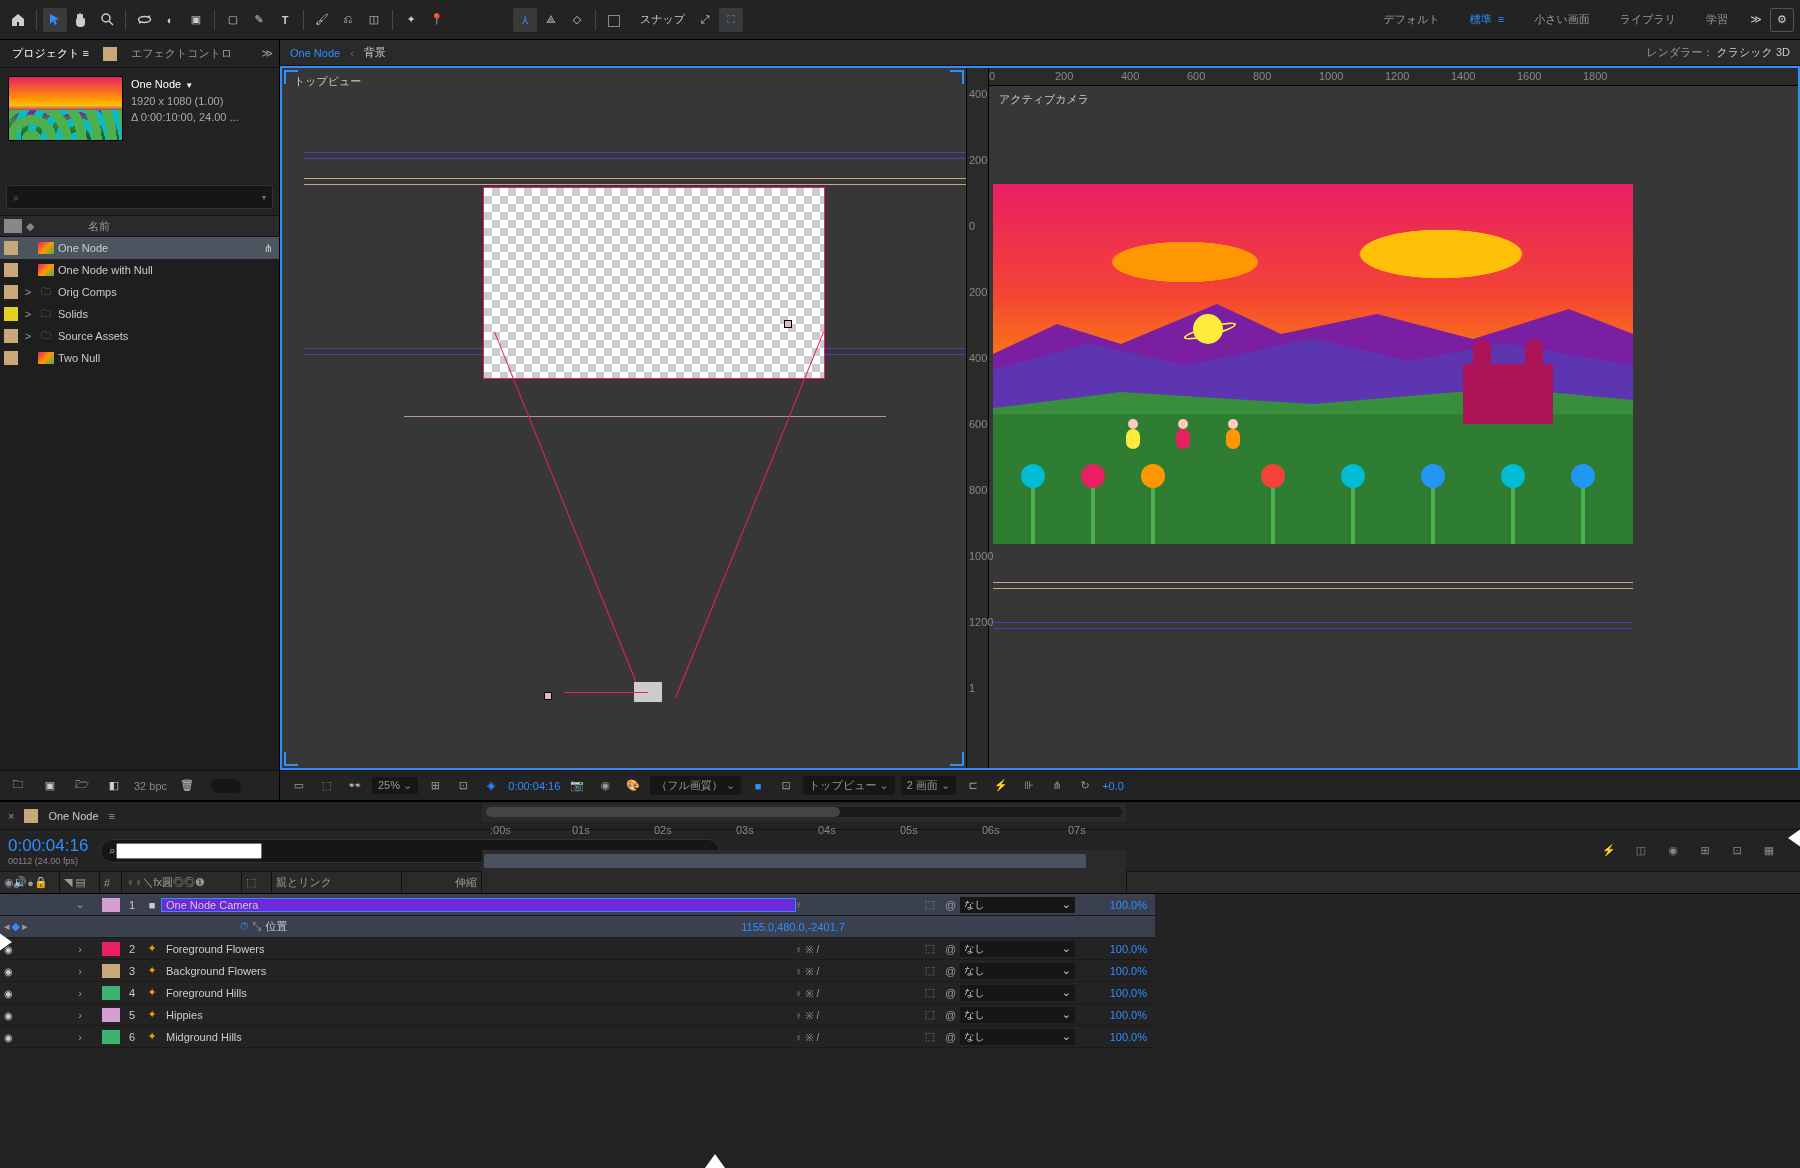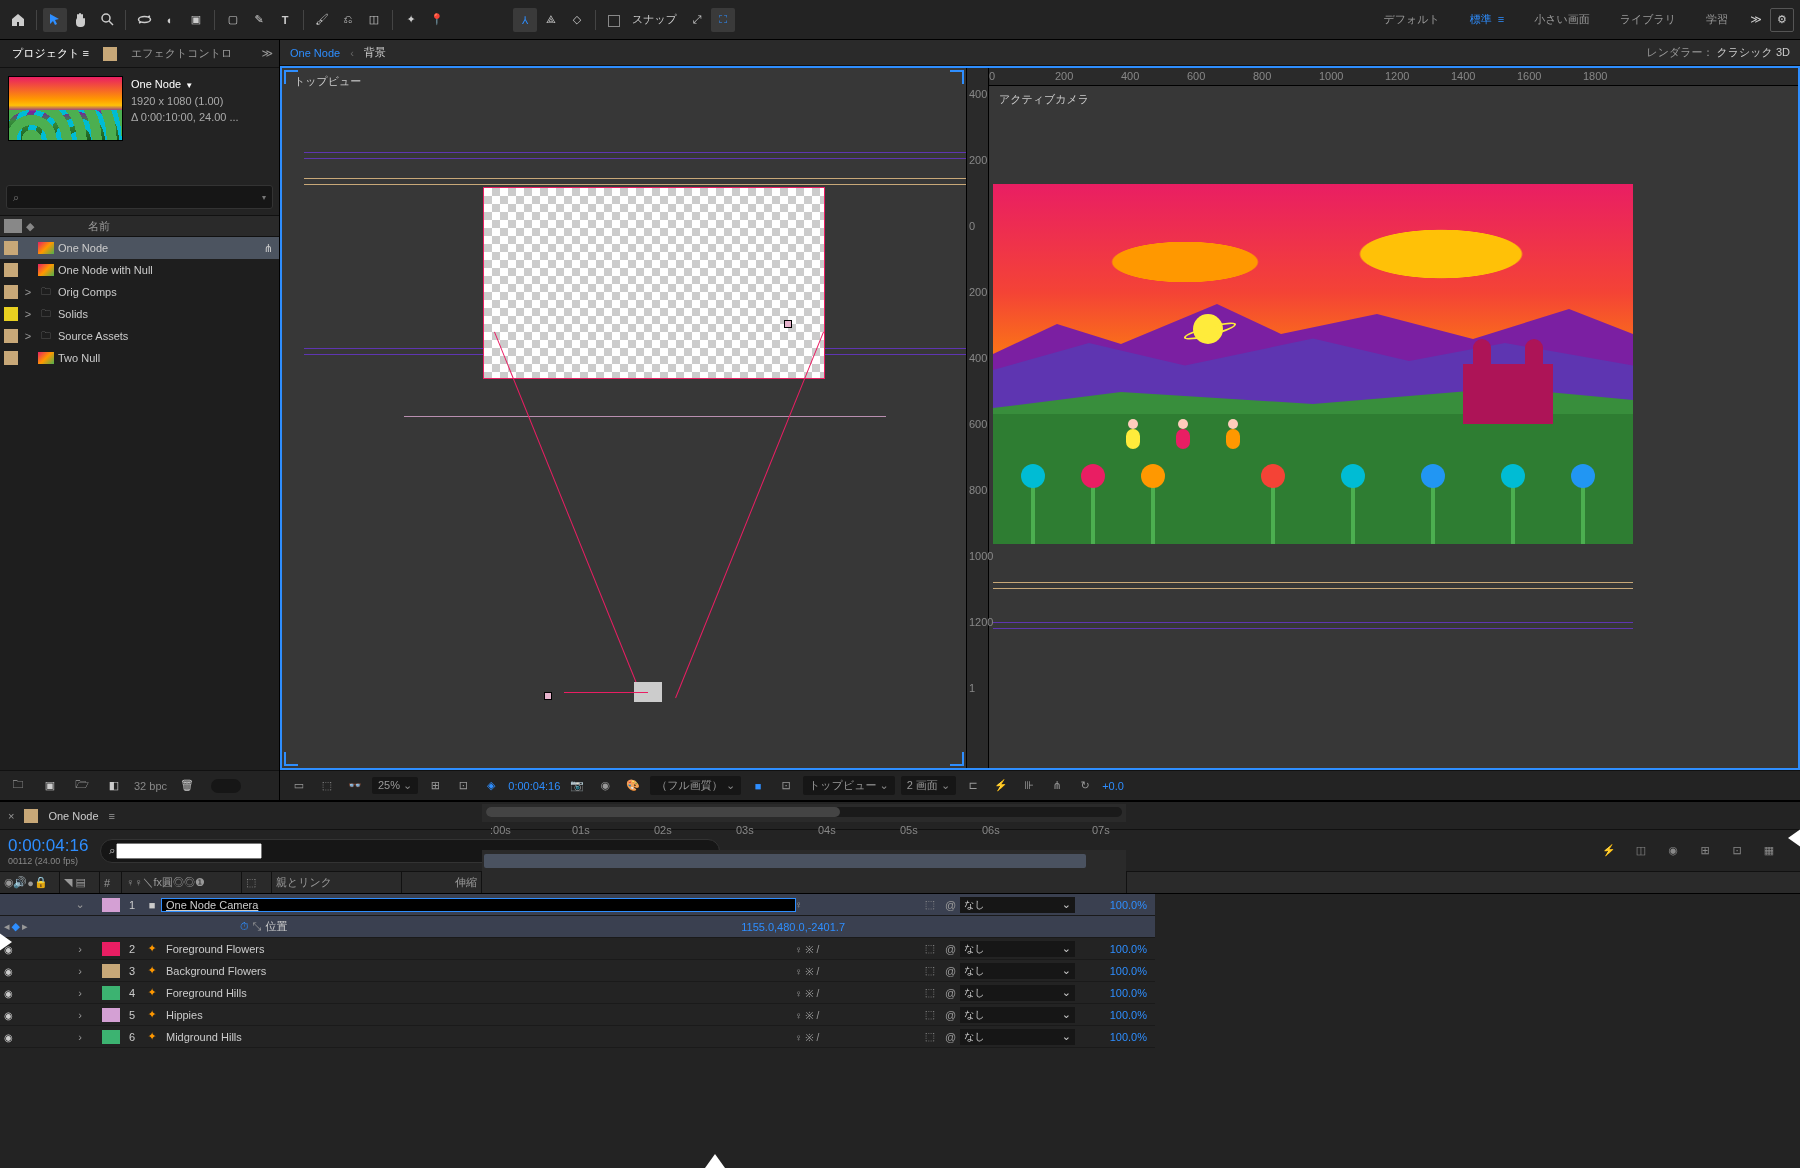--- a/index.html
+++ b/index.html
@@ -3,21 +3,21 @@
 <meta charset="utf-8">
 <style>
 * { margin:0; padding:0; box-sizing:border-box; font-family:"Hiragino Kaku Gothic Pro","Meiryo",sans-serif; font-size:11px; user-select:none; }
 body { background:#1e1e1e; color:#ccc; width:1800px; height:1168px; overflow:hidden; position:relative; }
 
 
 .toolbar { height:40px; background:#232323; border-bottom:1px solid #000; display:flex; align-items:center; padding:0 6px; gap:2px; }
 .tb-btn { width:24px; height:24px; display:flex; align-items:center; justify-content:center; color:#ccc; border-radius:2px; cursor:pointer; }
 .tb-btn.active { color:#2e8eff; background:#3a3a3a; }
 .tb-sep { width:1px; height:20px; background:#444; margin:0 4px; }
-.snap-box { display:flex; align-items:flex-end; gap:12px; margin:8px 6px; color:#ccc; }
+.snap-box { display:flex; align-items:flex-end; gap:20px; margin:8px 6px; color:#ccc; }
 .snap-check { width:12px; height:12px; border:1px solid #888; }
 .spacer { flex:1; }
 .ws-tab { padding:4px 14px; color:#999; cursor:pointer; }
 .ws-tab.active { color:#2e8eff; }
 .ws-tab.active::after { content:"≡"; margin-left:6px; color:#2e8eff; }
 
 
 .main { display:flex; height:760px; }
 .left { width:280px; background:#232323; display:flex; flex-direction:column; border-right:1px solid #000; }
 .right { flex:1; background:#232323; display:flex; flex-direction:column; }
@@ -521,38 +521,38 @@
             <div class="navthumb"></div>
           </div>
          <div class="tl-ruler-ticks" id="tlruler">
             <span style="left: 8px;">:00s</span>
             <span style="left: 90px;">01s</span>
             <span style="left: 172px;">02s</span>
             <span style="left: 254px;">03s</span>
             <span style="left: 336px;">04s</span>
             <span style="left: 418px;">05s</span>
             <span style="left: 500px;">06s</span>
-            <span style="left: 610px;">07s</span>
+            <span style="left: 586px;">07s</span>
           </div>
          <div class="tl-ruler-work">
             <div class="wa"></div>
           </div>
        </div>
     </div>
   </div>
 
   <div class="tl-body">
     <div class="tl-left" id="layers">
         <div class="layer-row sel">
     <div class="lr-vis"></div>
     <div class="lr-twirl">⌄</div>
     <div class="lr-col" style="background:#d4a0d4;"></div>
     <div class="lr-num">1</div>
     <div class="lr-icon" style="color:#ccc;">■︎</div>
-    <div class="lr-name" style="background:#000000;outline:1px solid #2e8eff;text-decoration:underline;">One Node Camera</div>
+    <div class="lr-name" style="background:#6d28d9;outline:1px solid #2e8eff;">One Node Camera</div>
     <div class="lr-sw">♀</div>
     <div class="lr-3d">⬚</div>
     <div class="lr-parent">
             <span class="pick">@</span>
             <span class="drop">なし<span style="float:right;">⌄</span></span>
           </div>
     <div class="lr-stretch">100.0%</div>
         </div>
         <div class="prop-row">
           <div class="kf-nav">

